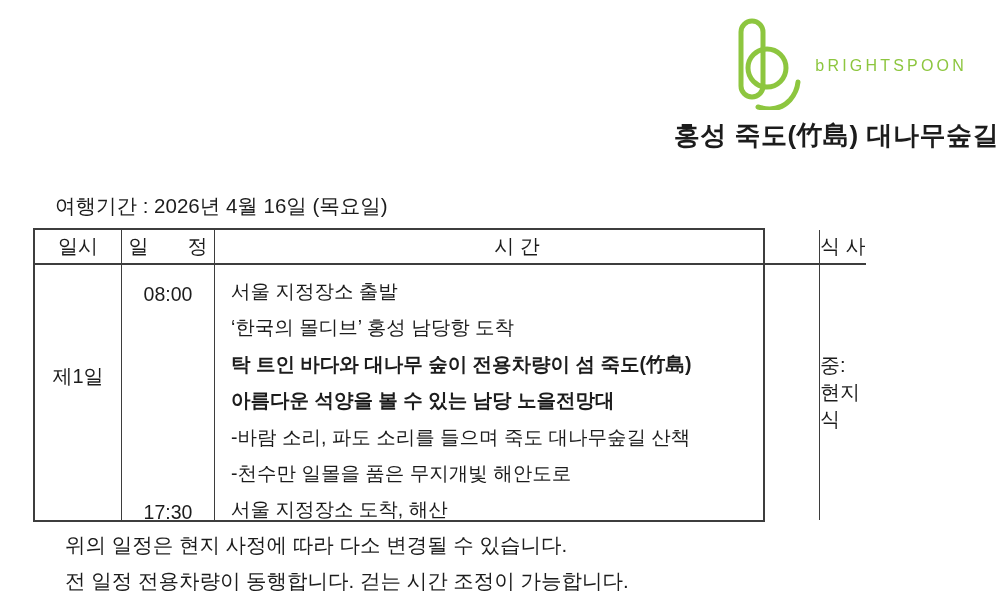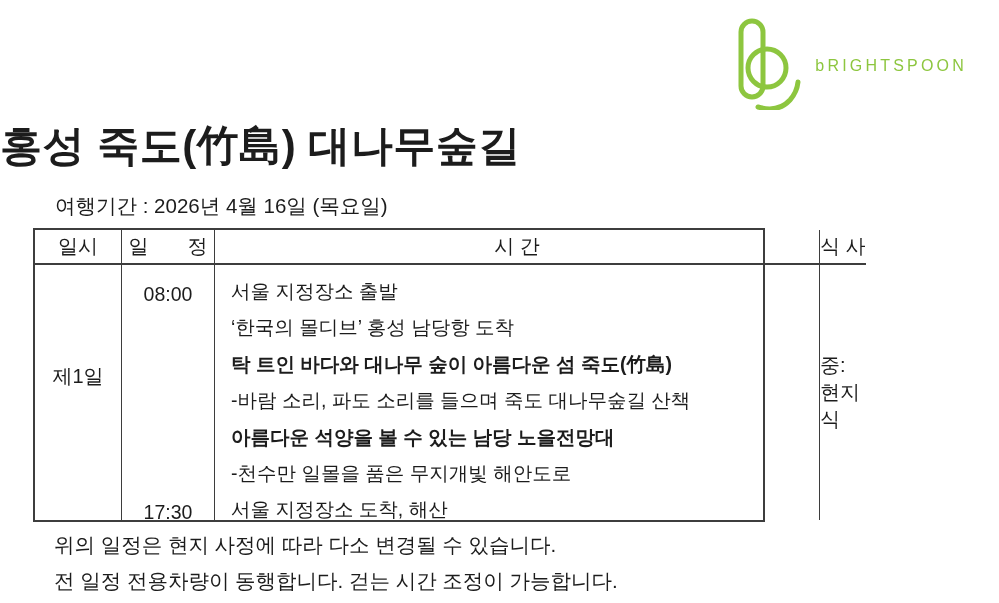--- a/index.html
+++ b/index.html
@@ -30,22 +30,22 @@
     margin-top: 6px;
   }
 
   
   .title {
     position: absolute;
     top: 118px;
     left: 0;
     width: 100%;
     margin: 0;
-    text-align: left;
-    font-size: 42px;
+    text-align: right;
+    font-size: 26px;
     font-weight: 700;
     letter-spacing: 0.5px;
   }
   .period {
     position: absolute;
     top: 192px;
     left: 55px;
     font-size: 20.5px;
   }
 
@@ -92,21 +92,21 @@
     height: 36.4px;
     line-height: 36.4px;
     font-size: 19.5px;
     white-space: nowrap;
   }
   .line.bold { font-weight: 700; }
 
   
   .footer {
     position: absolute;
-    left: 54px;
+    left: 65px;
     top: 527px;
     font-size: 20.5px;
     line-height: 35.5px;
   }
 </style>
 </head>
 <body>
 
 <div class="page">
 
@@ -139,23 +139,23 @@
         <div class="line"></div>
         <div class="line"></div>
         <div class="line"></div>
         <div class="line"></div>
         <div class="line"></div>
         <div class="line">17:30</div>
       </div>
     <div class="b-cell itin-col">
         <div class="line">서울 지정장소 출발</div>
         <div class="line">‘한국의 몰디브’ 홍성 남당항 도착</div>
-        <div class="line bold">탁 트인 바다와 대나무 숲이 아름다운 섬 죽도(竹島)</div>
+        <div class="line bold">탁 트인 바다와 대나무 숲이 전용차량이 섬 죽도(竹島)</div>
+        <div class="line bold">아름다운 석양을 볼 수 있는 남당 노을전망대</div>
         <div class="line">-바람 소리, 파도 소리를 들으며 죽도 대나무숲길 산책</div>
-        <div class="line bold">아름다운 석양을 볼 수 있는 남당 노을전망대</div>
         <div class="line">-천수만 일몰을 품은 무지개빛 해안도로</div>
         <div class="line">서울 지정장소 도착, 해산</div>
       </div>
     <div class="b-cell last cell-center">
       <span>중: 현지식</span>
     </div>
   </div>
 
   <div class="footer">
     <div>위의 일정은 현지 사정에 따라 다소 변경될 수 있습니다.</div>

